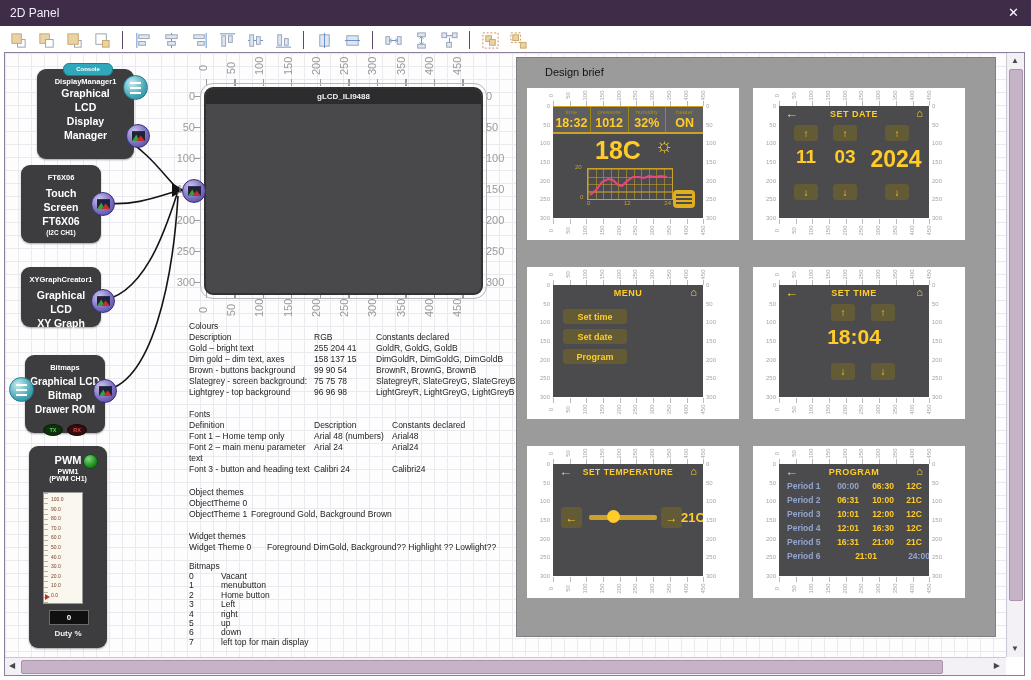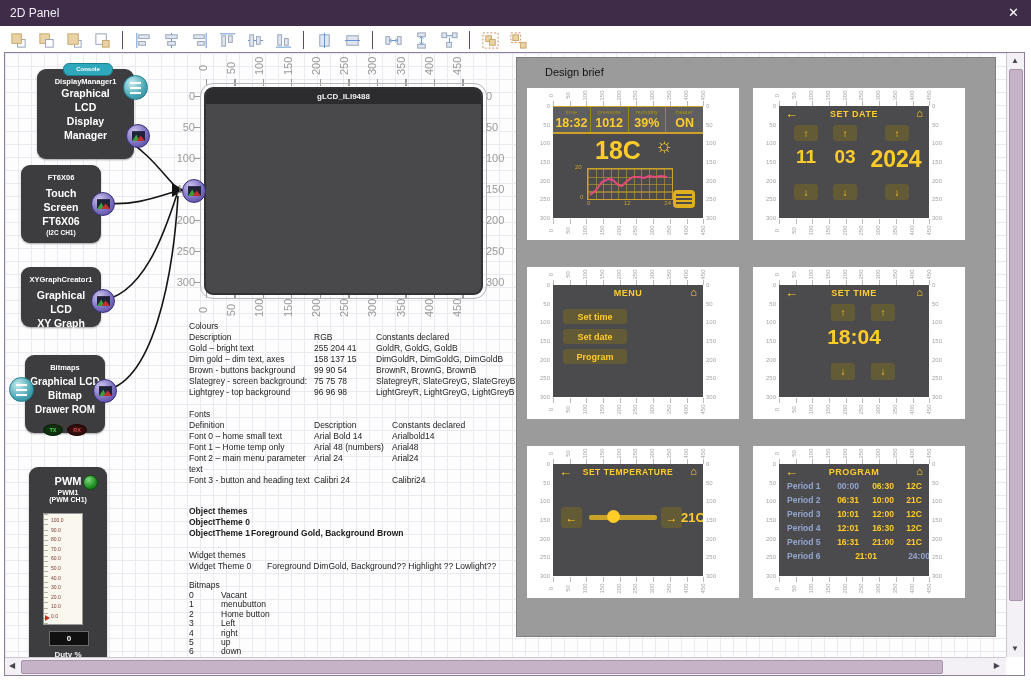--- a/index.html
+++ b/index.html
@@ -70,21 +70,21 @@
     background:repeating-linear-gradient(#9a9a9a 0 1px,transparent 1px 31px);}
   
   .notes{position:absolute;left:184px;top:268px;width:332px;font-size:8.5px;color:#1c1c1c;z-index:2;}
   .nsec{margin:0;}
   .nhead{line-height:11px;}
   .nrow{display:grid;line-height:11px;}
   .c3{grid-template-columns:125px 62px auto;}
   .c3f{grid-template-columns:125px 78px auto;}
   .c2o{grid-template-columns:62px auto;}
   .c2w{grid-template-columns:78px auto;}
-  .c2b{grid-template-columns:32px auto;line-height:9.4px;}.mt11{margin-top:11px;}.mt20{margin-top:20px;font-weight:bold;}.mt8{margin-top:8px;}
+  .c2b{grid-template-columns:32px auto;line-height:9.4px;}.mt11{margin-top:11px;}.mt20{margin-top:12px;}.mt8{margin-top:8px;}
   
   .brief{position:absolute;left:511px;top:4px;width:478px;height:578px;background:#9b9b9b;border:1px solid #7f7f7f;z-index:2;}
   .brief-title{position:absolute;left:28px;top:8px;font-size:11px;color:#111;}
   .card{position:absolute;width:212px;height:152px;background:#ffffff;}
   .mr{position:absolute;display:flex;color:#a6a6a6;font-size:6px;}
   .mr-h{left:20px;width:162px;height:13px;flex-direction:row;justify-content:space-between;}
   .mr-h span{display:inline-block;width:10px;transform:rotate(-90deg);line-height:10px;text-align:center;}
   .mr-v{top:13px;height:122px;width:22px;flex-direction:column;justify-content:space-between;}
   .mr-v span{height:10px;line-height:10px;}
   .mticks-h{position:absolute;left:26px;width:151px;height:5px;background:repeating-linear-gradient(90deg,#bbb 0 1px,transparent 1px 16.7px);}
@@ -324,21 +324,21 @@
         <svg viewBox="0 0 12 9">
               <rect width="12" height="9" fill="#20223a"></rect>
               <polygon points="0,9 4,3 7,9" fill="#3aa03a"></polygon>
               <polygon points="4,9 8,4 12,9" fill="#c03030"></polygon>
             </svg>
       </div>
       <div class="pill tx" style="left:18px;bottom:-3px;">TX</div>
       <div class="pill rx" style="left:42px;bottom:-3px;">RX</div>
     </div>
 
-    <div class="block" style="left:24px;top:393px;width:78px;height:202px;margin-top:21px;">
+    <div class="block" style="left:24px;top:393px;width:78px;height:202px;">
       <div style="font-size:11px;font-weight:bold;margin-top:8px;">PWM</div>
       <div class="led" style="right:9px;top:8px;"></div>
       <div style="font-size:7px;font-weight:bold;margin-top:2px;">PWM1</div>
       <div style="font-size:7px;font-weight:bold;">(PWM CH1)</div>
       <div class="pwm-slider">
         <div class="pwm-scale">
               <span>100.0</span>
               <span>90.0</span>
               <span>80.0</span>
               <span>70.0</span>
@@ -449,25 +449,20 @@
             </div>
       </div>
       <div class="nsec mt11">
         <div class="nhead">Fonts</div>
         <div class="nrow c3f">
               <span>Definition</span>
               <span>Description</span>
               <span>Constants declared</span>
             </div>
         <div class="nrow c3f">
-              <span>Font 0 – home small text</span>
-              <span>Arial Bold 14</span>
-              <span>Arialbold14</span>
-            </div>
-        <div class="nrow c3f">
               <span>Font 1 – Home temp only</span>
               <span>Arial 48 (numbers)</span>
               <span>Arial48</span>
             </div>
         <div class="nrow c3f">
               <span>Font 2 – main menu parameter text</span>
               <span>Arial 24</span>
               <span>Arial24</span>
             </div>
         <div class="nrow c3f">
@@ -583,21 +578,21 @@
             <div class="stat">
                   <div class="lb">time</div>
                   <div class="vl">18:32</div>
                 </div>
             <div class="stat">
                   <div class="lb">pressure</div>
                   <div class="vl">1012</div>
                 </div>
             <div class="stat">
                   <div class="lb">humidity</div>
-                  <div class="vl">39%</div>
+                  <div class="vl">32%</div>
                 </div>
             <div class="stat">
                   <div class="lb">heater</div>
                   <div class="vl">ON</div>
                 </div>
           </div>
           <div class="bigtemp">18C</div>
           <div class="sun">☼</div>
           <div class="graph">
             <svg width="84" height="30" viewBox="0 0 84 30" style="position:absolute;left:0;top:0;">

